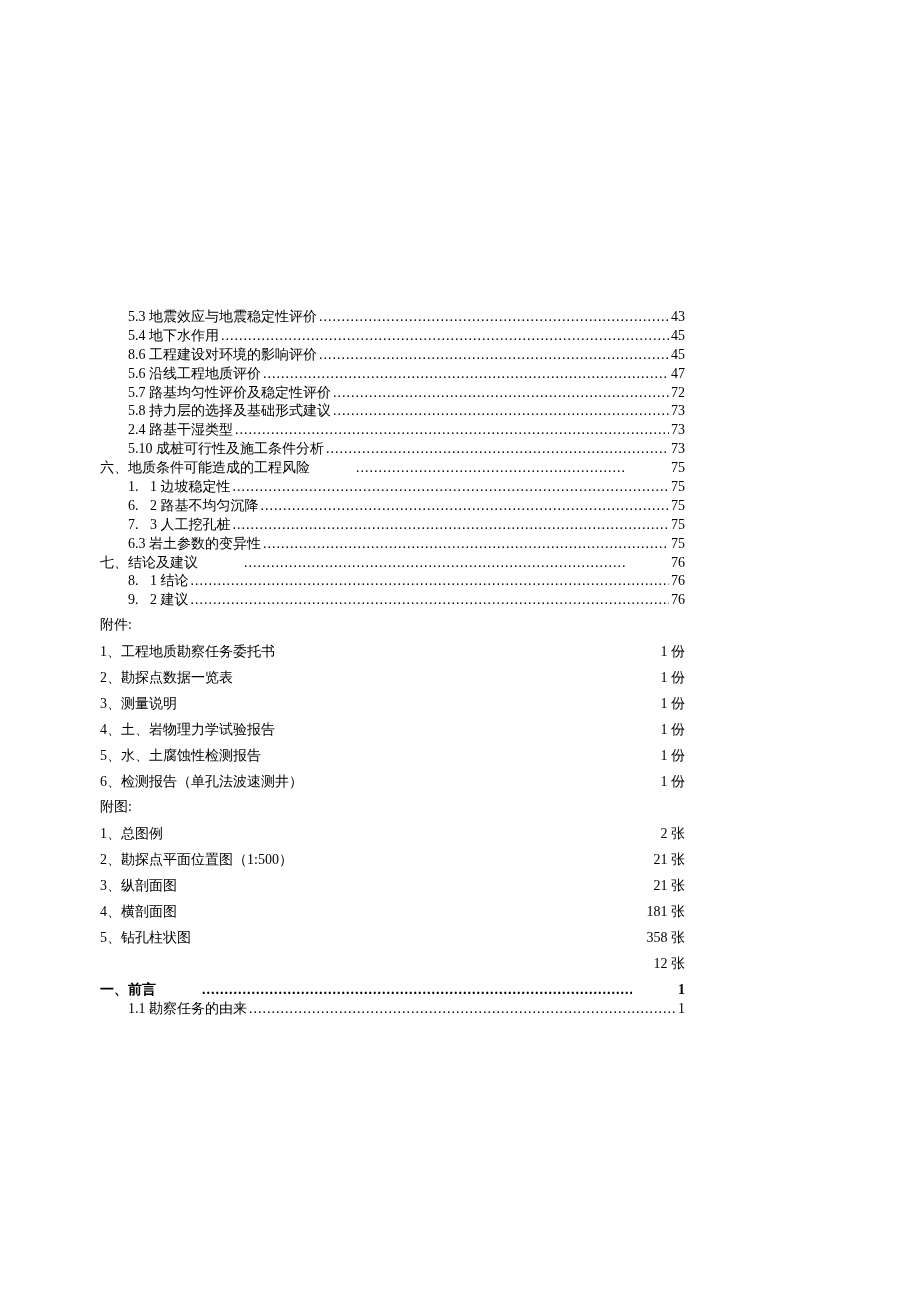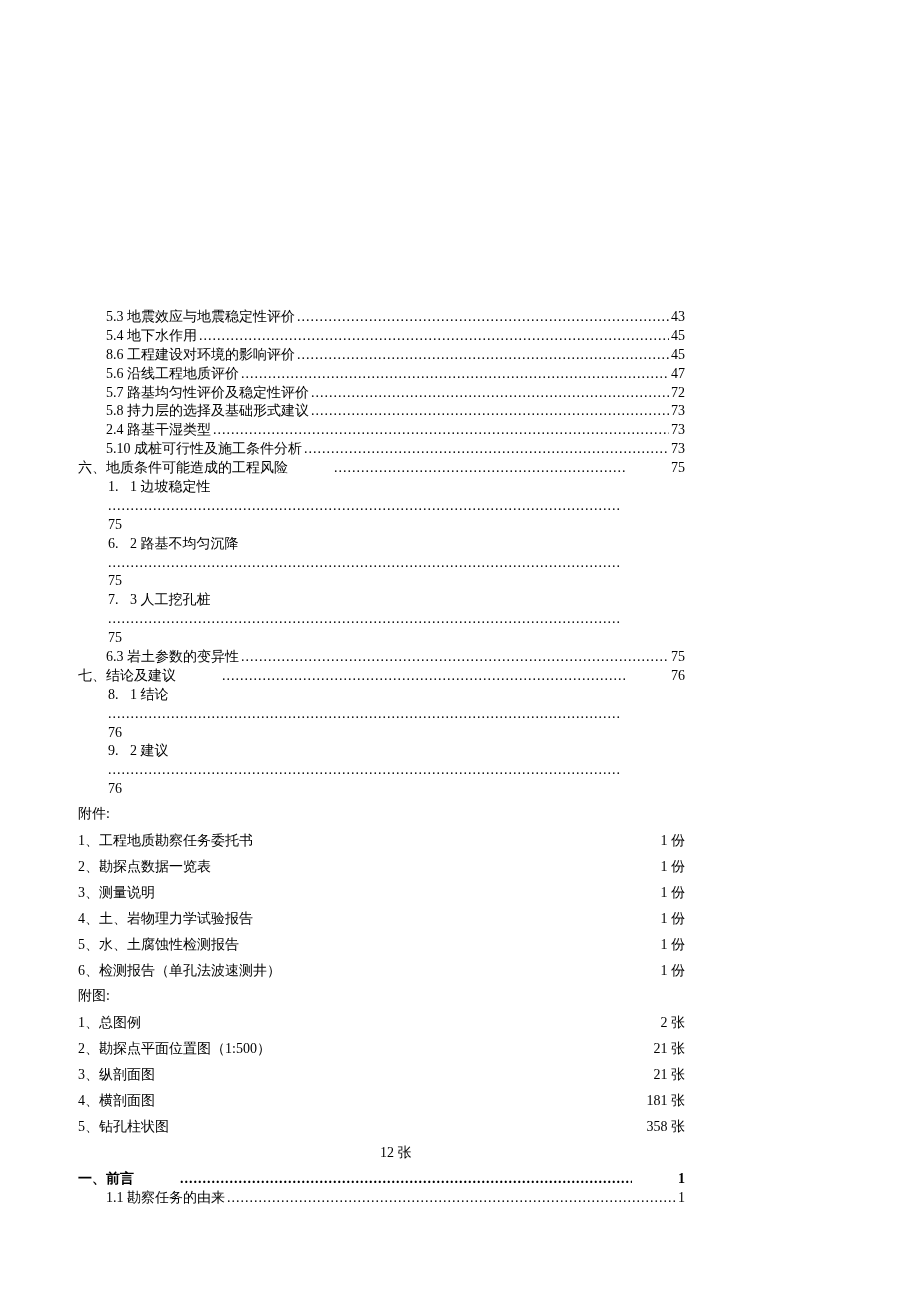--- a/index.html
+++ b/index.html
@@ -8,21 +8,21 @@
     background: #ffffff;
     font-family: "SimSun", "宋体", serif;
     color: #000;
   }
   .page {
     width: 920px;
     height: 1301px;
     position: relative;
     background: #ffffff;
     box-sizing: border-box;
-    padding: 308px 235px 0 78px;
+    padding: 308px 235px 0 100px;
     font-size: 14px;
     line-height: 1.35;
   }
   .toc-line {
     display: flex;
     align-items: baseline;
     white-space: nowrap;
     overflow: hidden;
   }
   .toc-label {
@@ -38,34 +38,34 @@
   .toc-dots::after {
     content: "..................................................................................................................";
     display: block;
     white-space: nowrap;
   }
   .toc-page {
     flex: 0 0 auto;
   }
   .indent1 { margin-left: 0; gap: 44px; }
   .indent2 { margin-left: 28px; }
-  .indent3 { margin-left: 28px; flex-direction: column; }
+  .indent3 { margin-left: 28px; }
   .num-prefix {
     display: inline-block;
     width: 22px;
     text-align: left;
   }
   .attach-section {
   }
   .attach-title {
     margin: 6px 0 8px 0;
   }
   .attach-line {
     display: flex;
-    justify-content: center;
+    justify-content: flex-end;
     margin: 7px 0;
   }
   .attach-label { flex: 1 1 auto; }
   .attach-qty {
     flex: 0 0 auto;
     text-align: right;
     min-width: 60px;
     font-family: Liberation Serif, serif;
   }
   .bold { font-weight: bold; }

